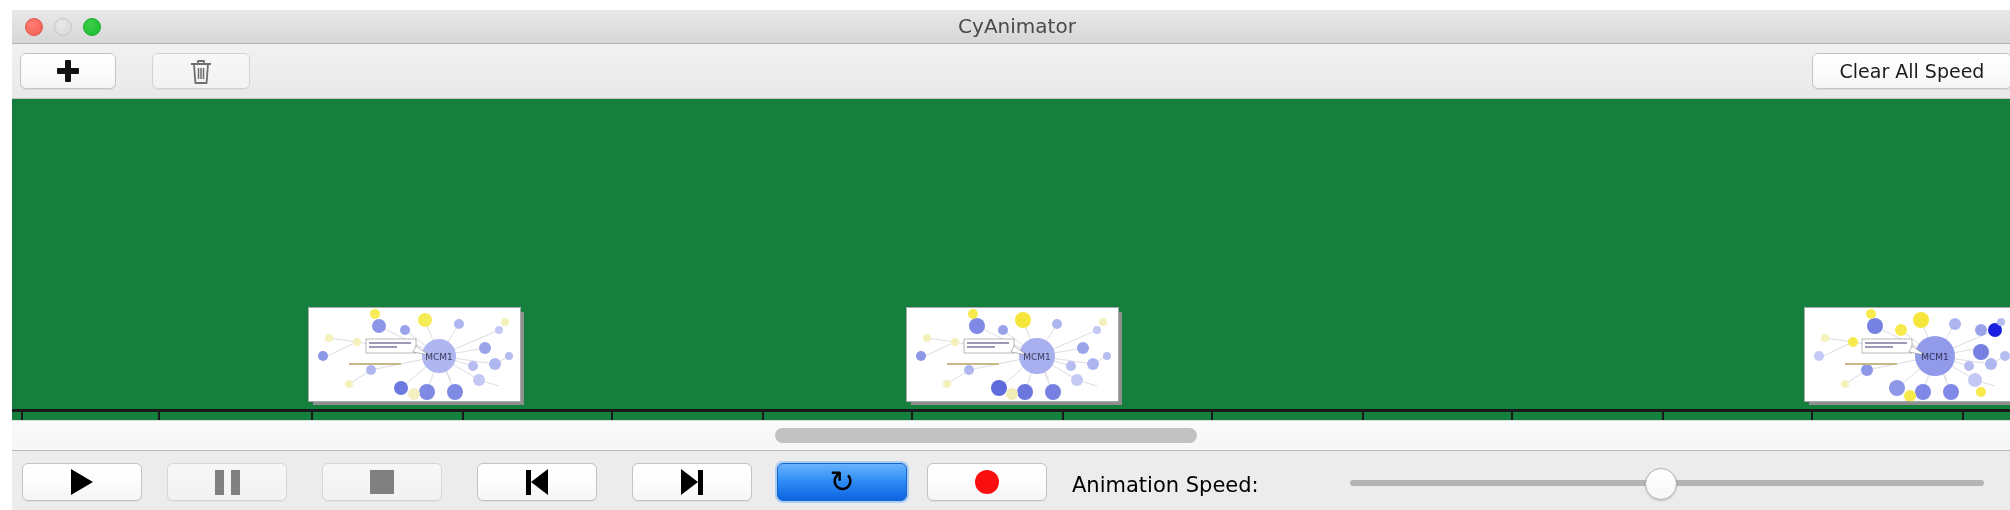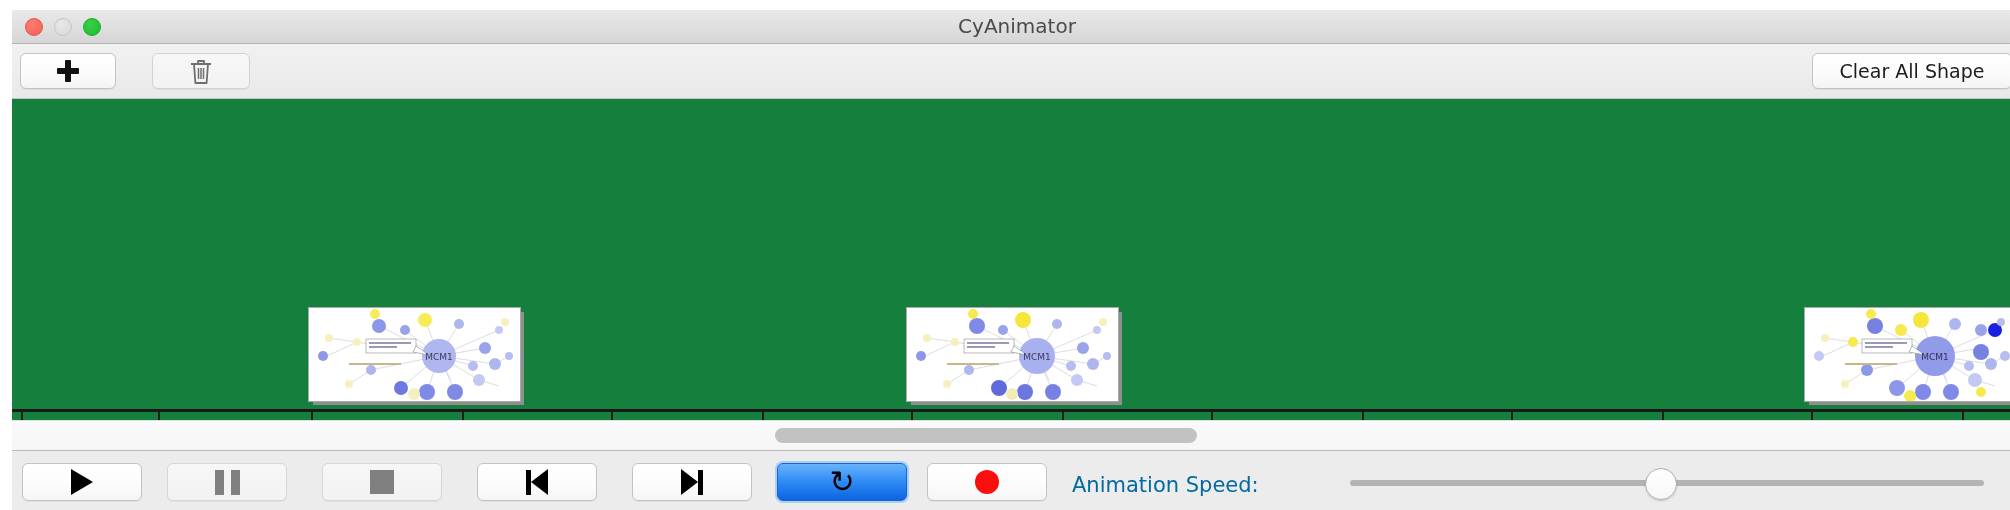--- a/index.html
+++ b/index.html
@@ -91,21 +91,21 @@
   .ic-stop{width:24px;height:24px;background:#808080;}
   .ic-prev{display:flex;align-items:center;gap:0px;}
   .ic-prev .bar{width:5px;height:25px;background:#000;}
   .ic-prev .tri{width:0;height:0;border-right:17px solid #000;border-top:13px solid transparent;border-bottom:13px solid transparent;}
   .ic-next{display:flex;align-items:center;}
   .ic-next .tri{width:0;height:0;border-left:17px solid #000;border-top:13px solid transparent;border-bottom:13px solid transparent;}
   .ic-next .bar{width:5px;height:25px;background:#000;}
   .ic-loop{font-size:30px;line-height:30px;color:#000;font-family:"DejaVu Sans",sans-serif;}
   .ic-rec{width:24px;height:24px;border-radius:50%;background:#fb0e0e;}
 
-  .speedlabel{position:absolute;top:22px;font-size:21px;color:#0369a1;white-space:nowrap;}
+  .speedlabel{position:absolute;top:22px;font-size:21px;color:#000000;white-space:nowrap;}
   .slider{position:absolute;top:29px;height:6px;border-radius:3px;background:#b4b4b4;}
   .sthumb{position:absolute;top:17px;width:30px;height:30px;border-radius:50%;
     background:linear-gradient(180deg,#ffffff 0%,#f7f7f7 100%);border:1px solid #b0b0b0;
     box-shadow:0 1px 2px rgba(0,0,0,.18);}
 </style>
 </head>
 <body>
 
 <div id="app">
 
@@ -125,21 +125,21 @@
       <div class="btn btn-add">
         <span class="plus"></span>
       </div>
       <div class="btn btn-del dim">
         <svg width="26" height="28" viewBox="0 0 26 28">
           <path d="M3 7 h20 M10 7 V4 h6 v3 M6 7 l1.4 19 h11.2 L20 7" fill="none" stroke="#6f6f6f" stroke-width="1.8" stroke-linejoin="round"></path>
           <path d="M10.5 11 v11 M13 11 v11 M15.5 11 v11" fill="none" stroke="#6f6f6f" stroke-width="1.5"></path>
         </svg>
       </div>
       <div class="btn btn-clear">
-        <span>Clear All Shape</span>
+        <span>Clear All Speed</span>
       </div>
     </div>
 
     <div class="tl">
       <div class="tl-inner">
 
         <div class="frame" style="left:296px;">
           <div class="shadow"></div>
           <div class="sheet">
             <svg class="net" viewBox="0 0 211 93">

